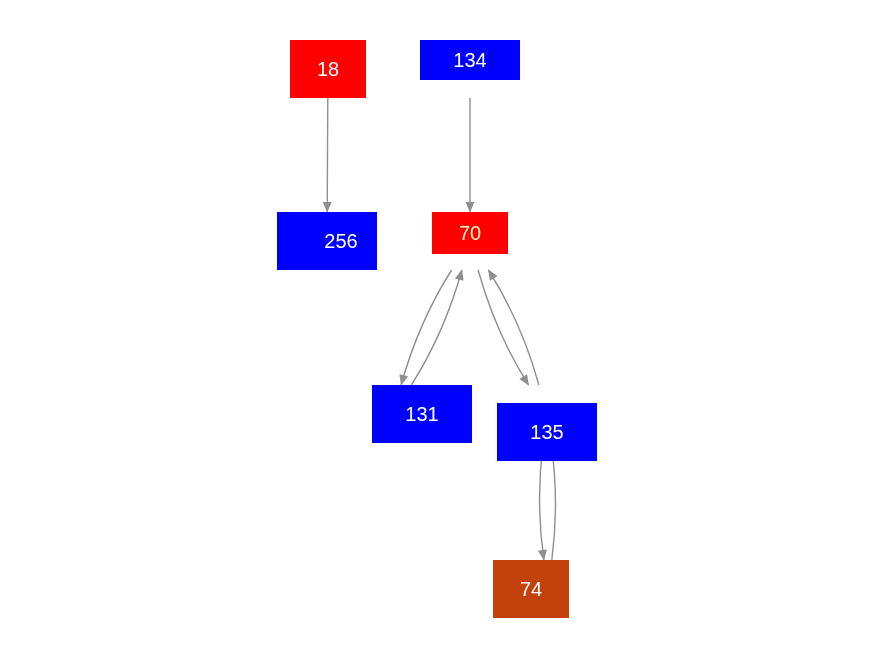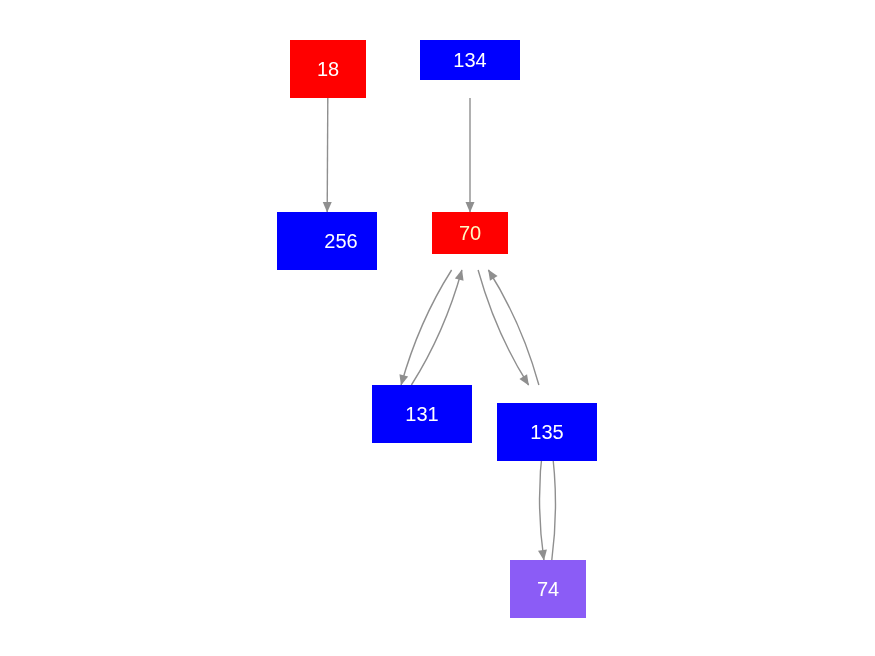--- a/index.html
+++ b/index.html
@@ -71,16 +71,16 @@
     </div>
     <div class="node" style="left: 432px; top: 212px; width: 76px; height: 42px; background: rgb(255, 0, 0); color: #fef9c3;">
       <span>70</span>
     </div>
     <div class="node" style="left: 343px; top: 385px; width: 100px; height: 58px; background: rgb(0, 0, 255); color: rgb(255, 255, 255); margin-left: 29px;">
       <span>131</span>
     </div>
     <div class="node" style="left: 497px; top: 403px; width: 100px; height: 58px; background: rgb(0, 0, 255); color: rgb(255, 255, 255);">
       <span>135</span>
     </div>
-    <div class="node" style="left: 510px; top: 560px; width: 76px; height: 58px; background: #8b5cf6; color: rgb(255, 255, 255);">
+    <div class="node" style="left: 493px; top: 560px; width: 76px; height: 58px; background: #c2410c; color: rgb(255, 255, 255);">
       <span>74</span>
     </div>
   </div>
 
 </body></html>

